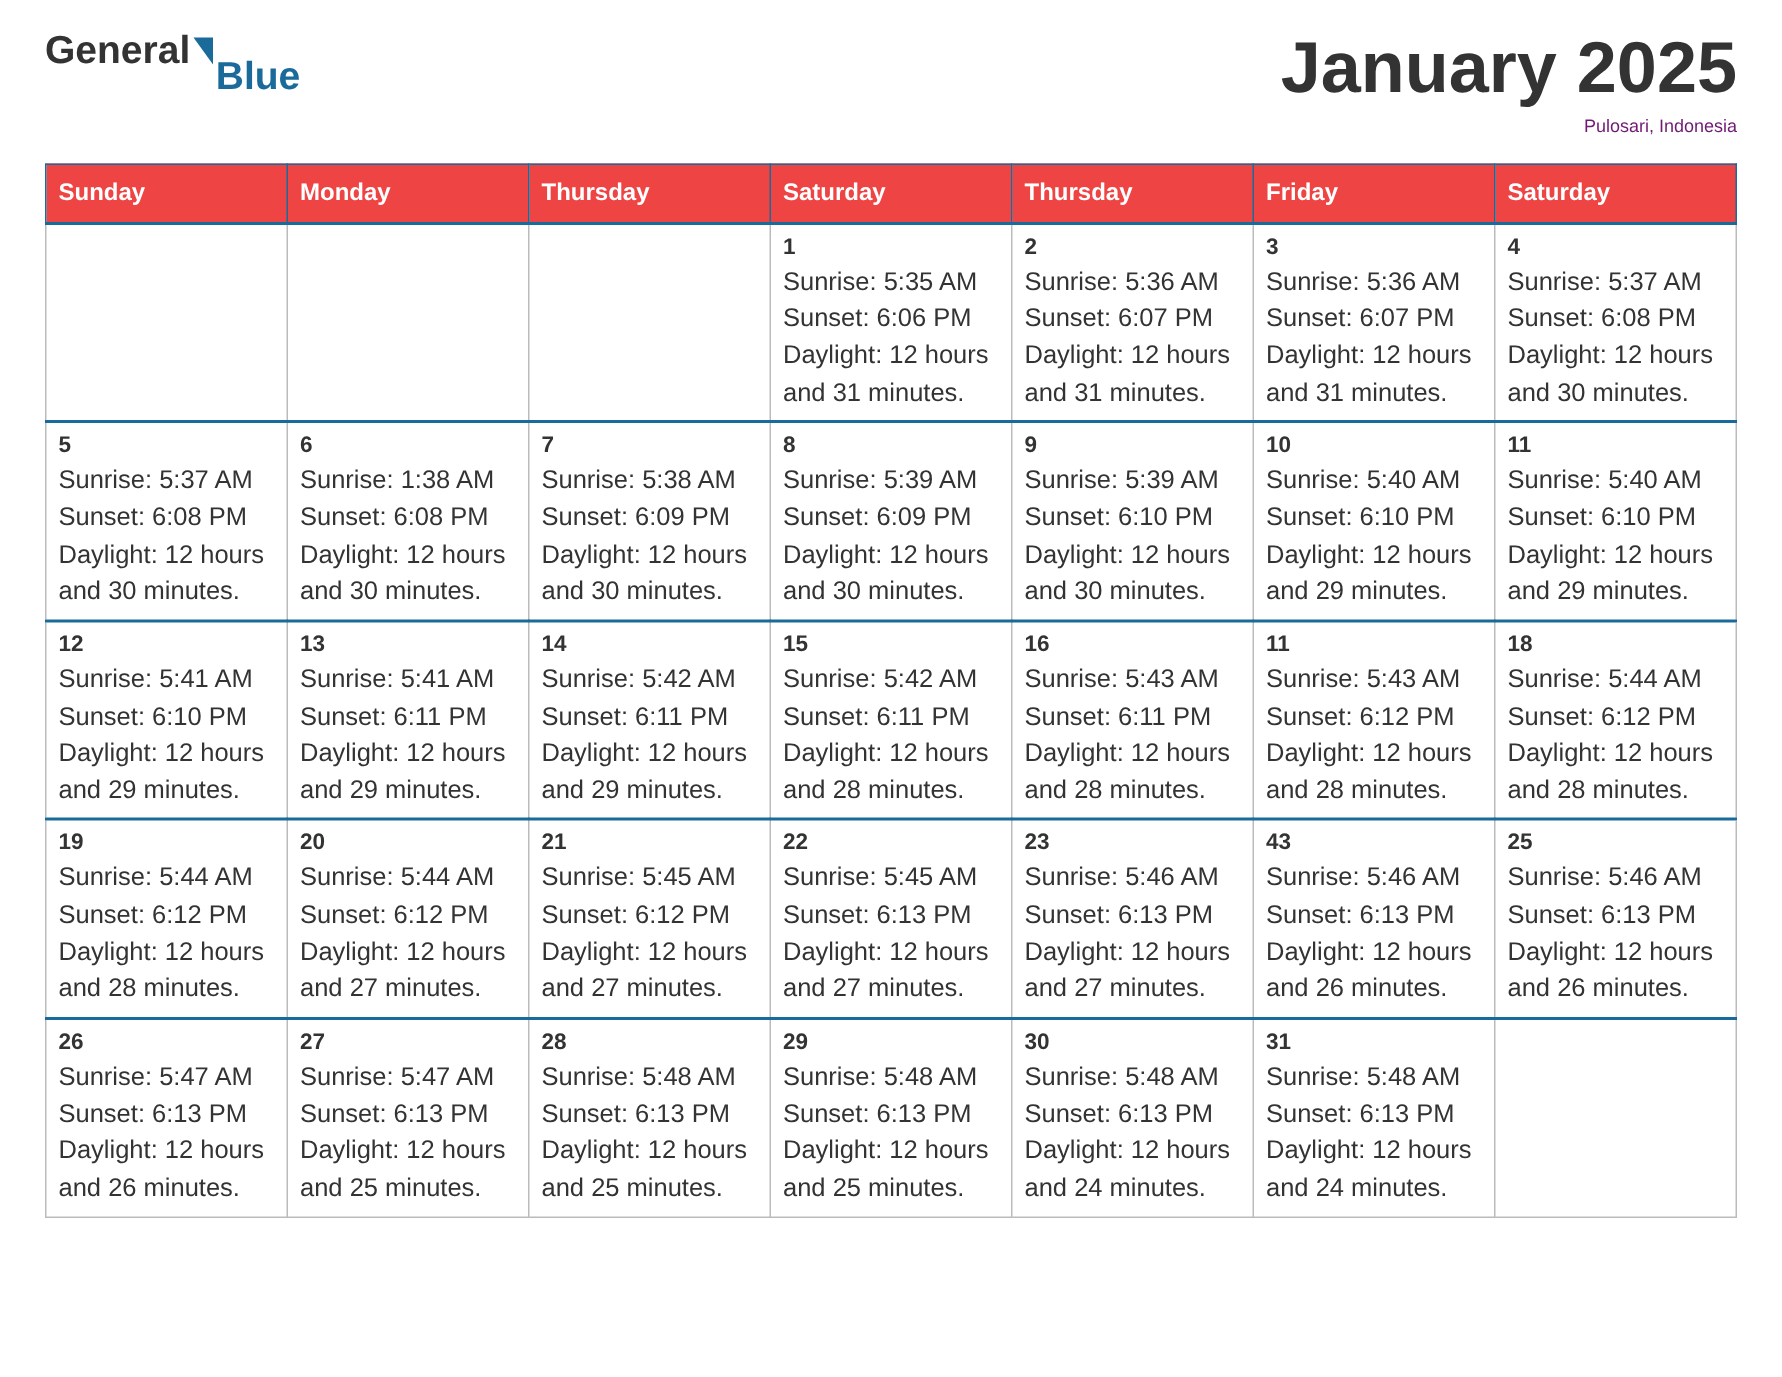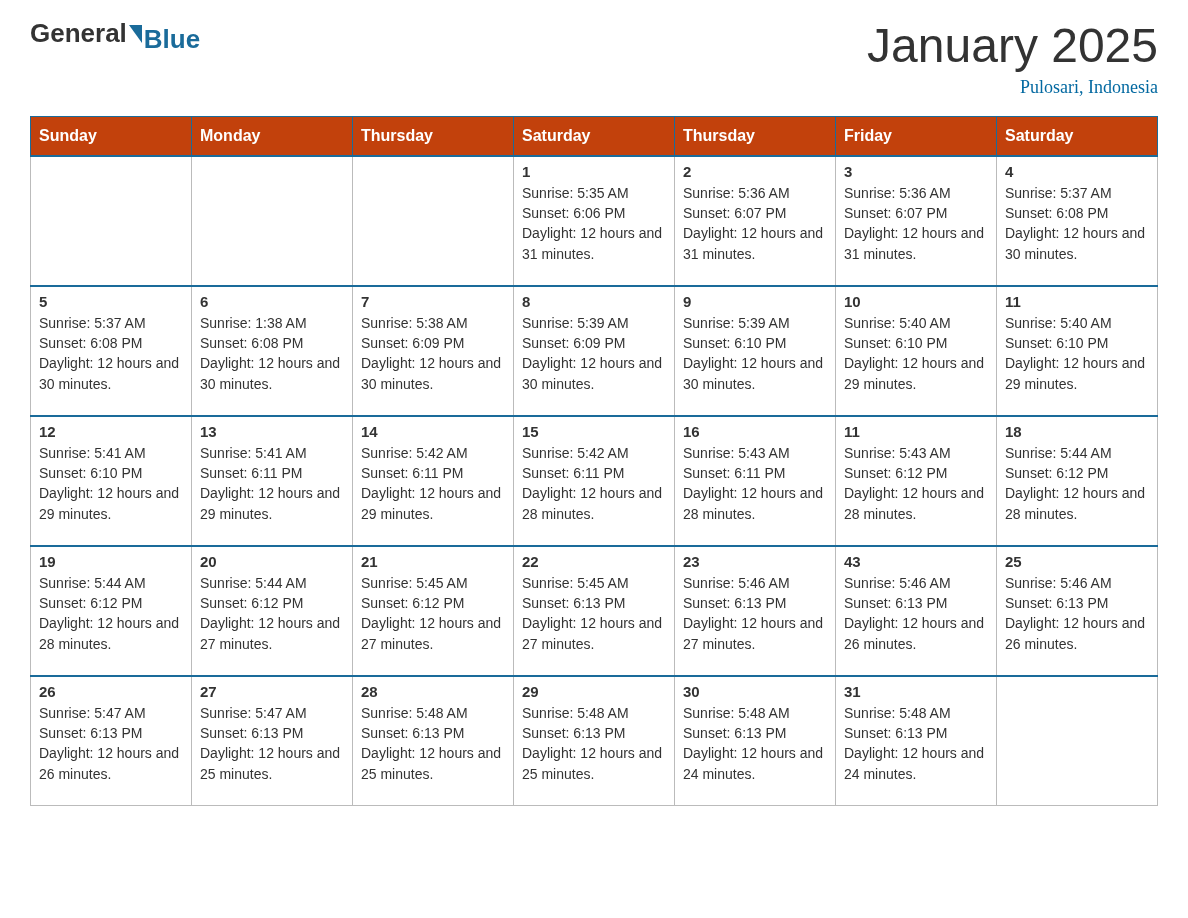--- a/index.html
+++ b/index.html
@@ -49,37 +49,36 @@
       width: 100%;
       height: 3px;
       background: #1a6b9a;
       margin-top: 2px;
     }
     .title-block {
       text-align: right;
     }
     .month-title {
       font-size: 48px;
-      font-weight: normal;
+      font-weight: bold;
       color: #333;
       line-height: 1.1;
     }
     .location {
-      font-size: 18px;
-      color: #0369a1;
+      font-size: 12px;
+      color: #701a75;
       margin-top: 4px;
-      font-family: Liberation Serif, serif;
     }
     .calendar {
       width: 100%;
       border-collapse: collapse;
       border: 1px solid #aaa;
     }
     .calendar th {
-      background: #c2410c;
+      background: #ef4444;
       color: #fff;
       font-size: 16px;
       font-weight: bold;
       padding: 10px 8px;
       text-align: left;
       border: 1px solid #1a6b9a;
     }
     .calendar td {
       vertical-align: top;
       border: 1px solid #bbb;
@@ -92,41 +91,41 @@
       border-bottom: 2px solid #1a6b9a;
     }
     .day-num {
       font-size: 15px;
       font-weight: bold;
       color: #333;
       display: block;
       margin-bottom: 3px;
     }
     .day-info {
-      font-size: 14px;
+      font-size: 17px;
       color: #333;
       line-height: 1.45;
     }
     .empty-cell {
       background: #fff;
     }
     .calendar tbody tr:last-child {
       border-bottom: 1px solid #000000;
     }
   </style>
 </head>
 <body>
 
 <div class="header">
   <div class="logo">
     <div class="logo-text">
       <span class="logo-general">General</span>
       <span class="logo-triangle"></span>
     </div>
-    <div style="display:flex; align-items:flex-end; margin-top:4px;">
+    <div style="display:flex; align-items:flex-end; margin-top:15px;">
       <span class="logo-blue">Blue</span>
     </div>
     <div class="logo-underline"></div>
   </div>
   <div class="title-block">
     <div class="month-title">January 2025</div>
     <div class="location">Pulosari, Indonesia</div>
   </div>
 </div>
 

